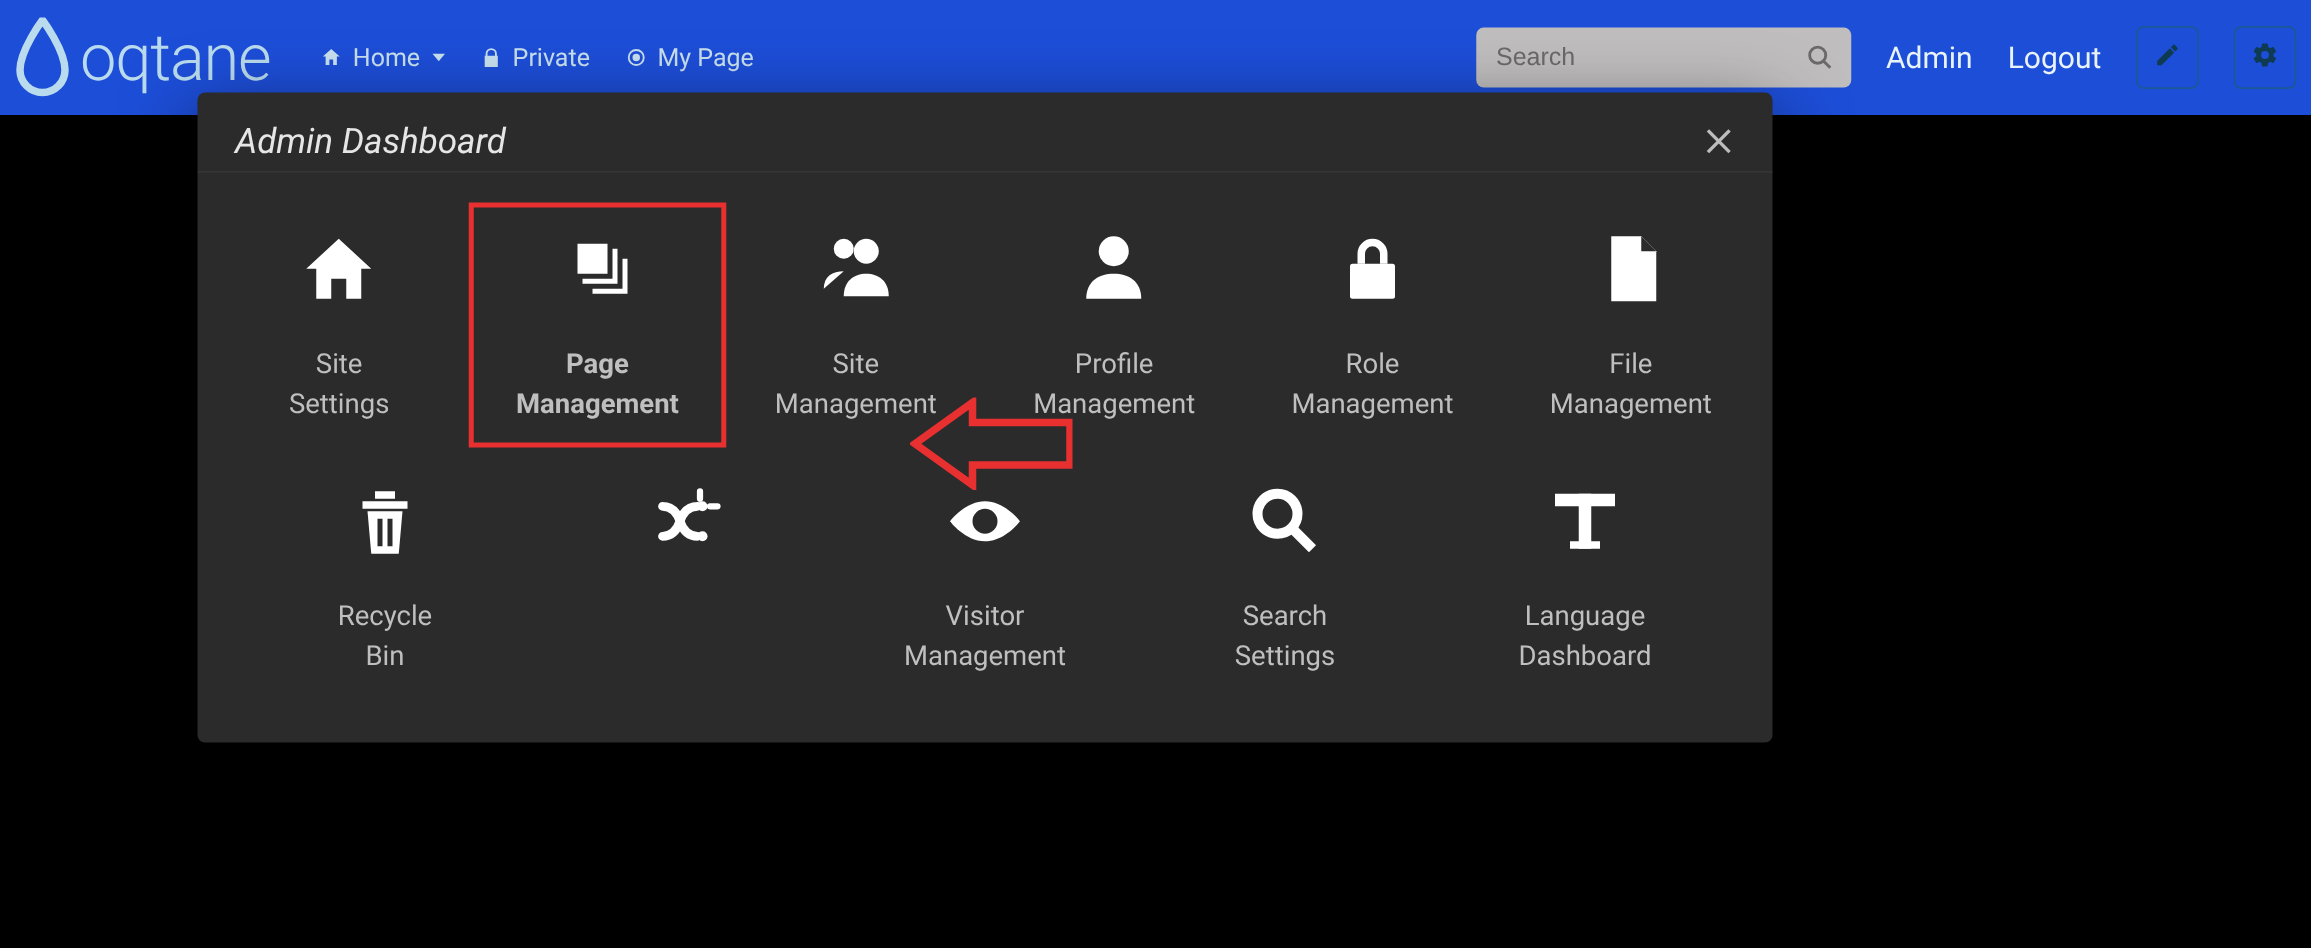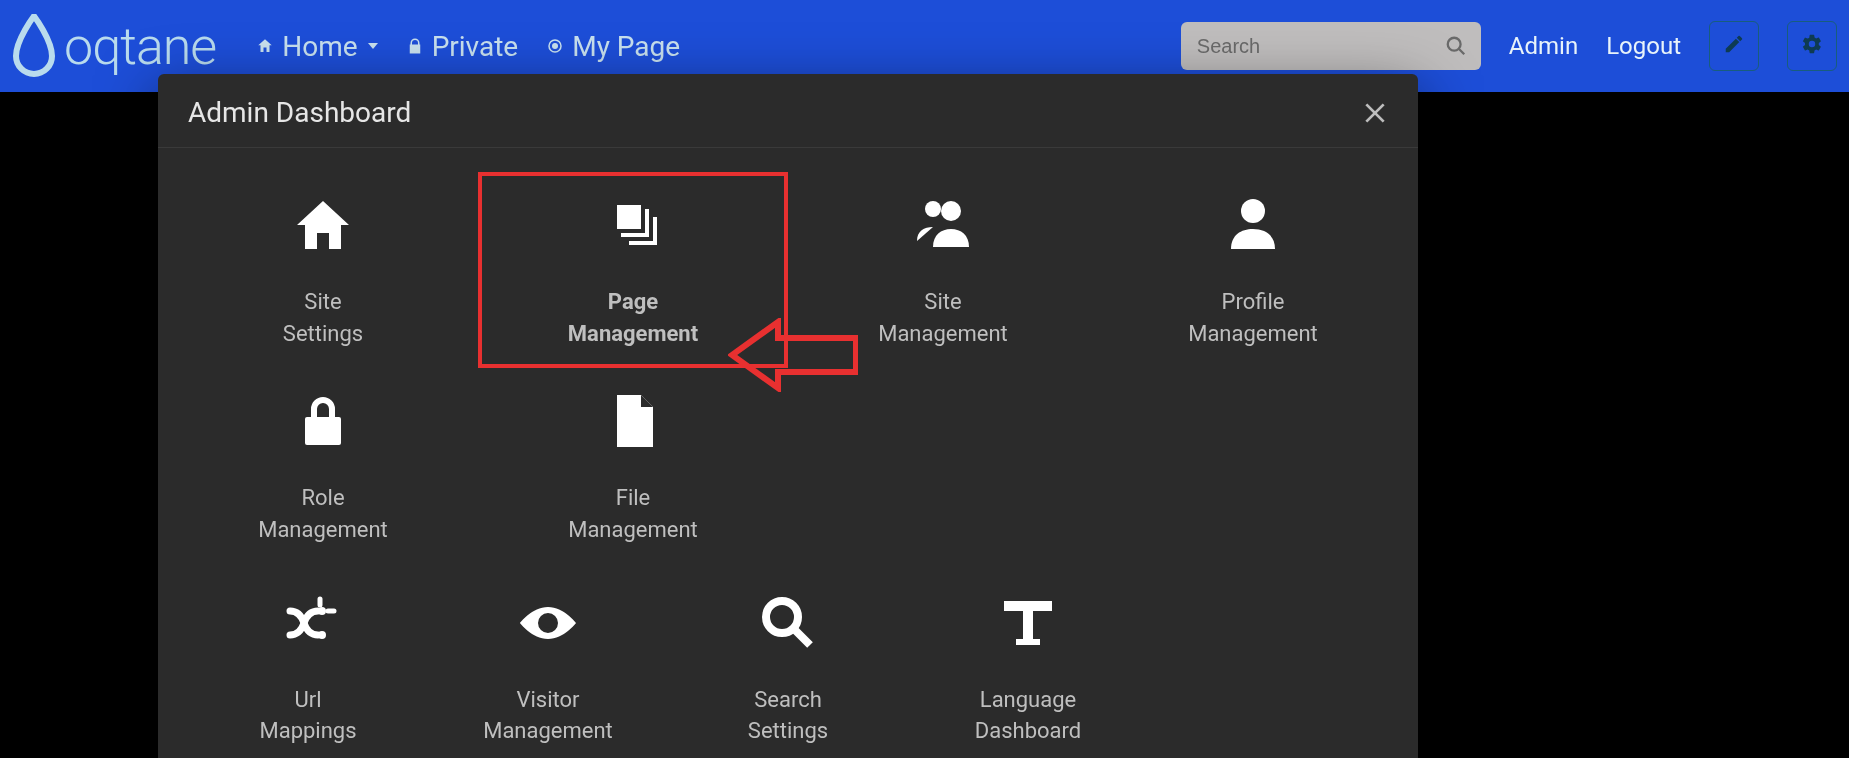--- a/index.html
+++ b/index.html
@@ -35,21 +35,21 @@
     user-select: none;
   }
   .brand .drop { width: 48px; height: 64px; }
   .brand-text { font-weight: 300; }
 
   .nav-links {
     display: flex;
     align-items: center;
     gap: 28px;
     margin-left: 40px;
-    font-size: 28px;
+    font-size: 20px;
   }
   .nav-item {
     display: flex;
     align-items: center;
     gap: 8px;
     color: #c8e0ee;
     cursor: pointer;
   }
   .nav-item .ico { width: 18px; height: 18px; display:inline-flex; align-items:center; justify-content:center; }
   .caret {
@@ -105,30 +105,31 @@
     background: #2b2b2b;
     border-radius: 6px;
     box-shadow: 0 20px 60px rgba(0,0,0,0.6);
     color: #d8d8d8;
     padding-bottom: 34px;
   }
   .modal-header {
     display: flex;
     align-items: center;
     justify-content: space-between;
-    padding: 22px 30px 18px 30px;
+    padding: 22px 30px 8px 30px;
     border-bottom: 1px solid #3a3a3a;
+    font-style: italic;
   }
   .modal-title { font-size: 28px; font-weight: 400; color: #e6e6e6; }
   .close-x { width: 26px; height: 26px; cursor: pointer; color: #bdbdbd; }
   .close-x svg { width: 100%; height: 100%; }
 
   .dash-grid {
     display: grid;
-    grid-template-columns: repeat(4, 1fr);
+    grid-template-columns: repeat(6, 1fr);
     gap: 0;
     padding: 24px 10px 0 10px;
   }
   .dash-item {
     display: flex;
     flex-direction: column;
     align-items: center;
     justify-content: flex-start;
     padding: 18px 6px 18px 6px;
     cursor: pointer;
@@ -320,33 +321,44 @@
           <path d="M40 6v12h12" fill="#2b2b2b"></path>
         </svg>
       </span>
       <span class="di-label">File
 Management</span>
     </div>
   </div>
 
   <div class="dash-grid-row2">
 
+    <div class="dash-item">
+      <span class="di-icon">
+        <svg viewBox="0 0 64 64" fill="#fff">
+          <rect x="14" y="16" width="36" height="6"></rect>
+          <path d="M18 24h28l-3 34H21z"></path>
+          <rect x="26" y="30" width="4" height="22" fill="#2b2b2b"></rect>
+          <rect x="34" y="30" width="4" height="22" fill="#2b2b2b"></rect>
+          <rect x="24" y="8" width="16" height="6"></rect>
+        </svg>
+      </span>
+      <span class="di-label">Recycle
+Bin</span>
+    </div>
 
     <div class="dash-item">
       <span class="di-icon">
         <svg viewBox="0 0 64 64" fill="none" stroke="#fff" stroke-width="7" stroke-linecap="round">
           <path d="M14 20 q10 0 14 12 q4 12 14 12"></path>
           <path d="M14 44 q10 0 14-12 q4-12 14-12"></path>
           <circle cx="46" cy="20" r="4" fill="#fff" stroke="none"></circle>
           <circle cx="46" cy="44" r="4" fill="#fff" stroke="none"></circle>
           <path d="M44 14 v-6 M52 20 h6" stroke-width="5"></path>
         </svg>
       </span>
-      <span class="di-label">Url
-Mappings</span>
     </div>
 
     <div class="dash-item">
       <span class="di-icon">
         <svg viewBox="0 0 64 64" fill="#fff">
           <path d="M32 16c-16 0-28 16-28 16s12 16 28 16 28-16 28-16-12-16-28-16zm0 26a10 10 0 1 1 0-20 10 10 0 0 1 0 20z"></path>
           <circle cx="32" cy="32" r="5" fill="#2b2b2b"></circle>
         </svg>
       </span>
       <span class="di-label">Visitor

